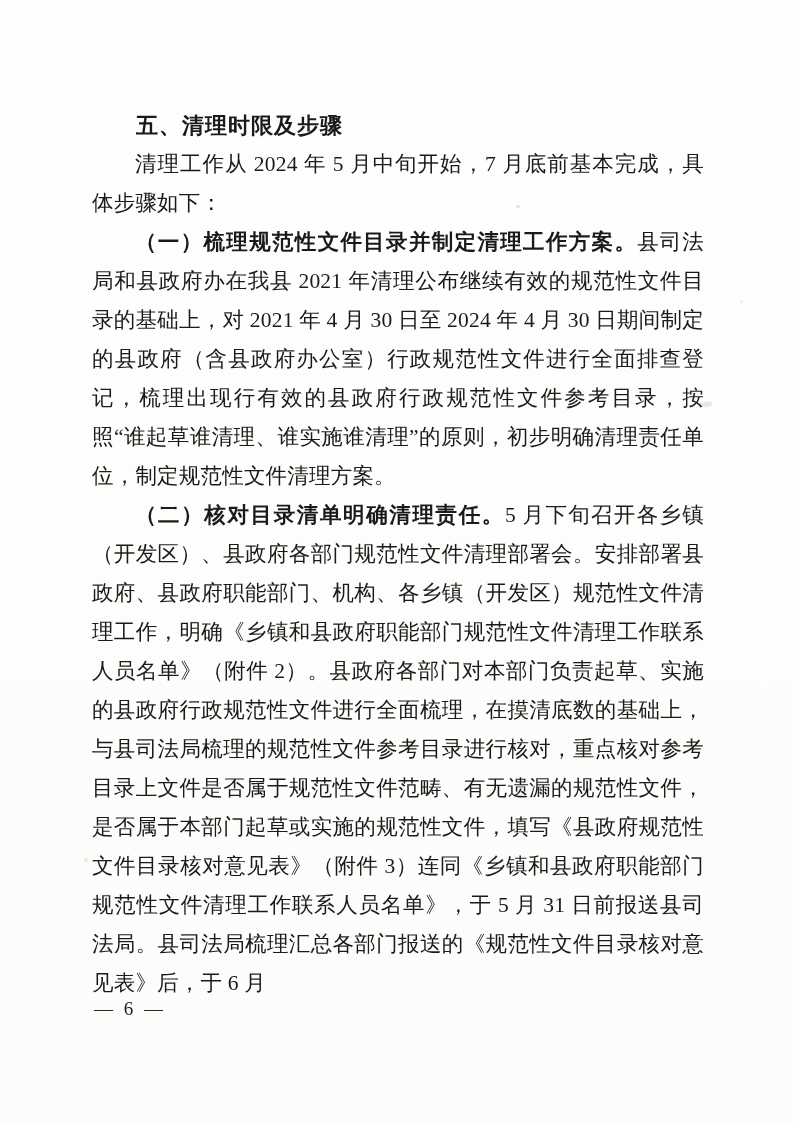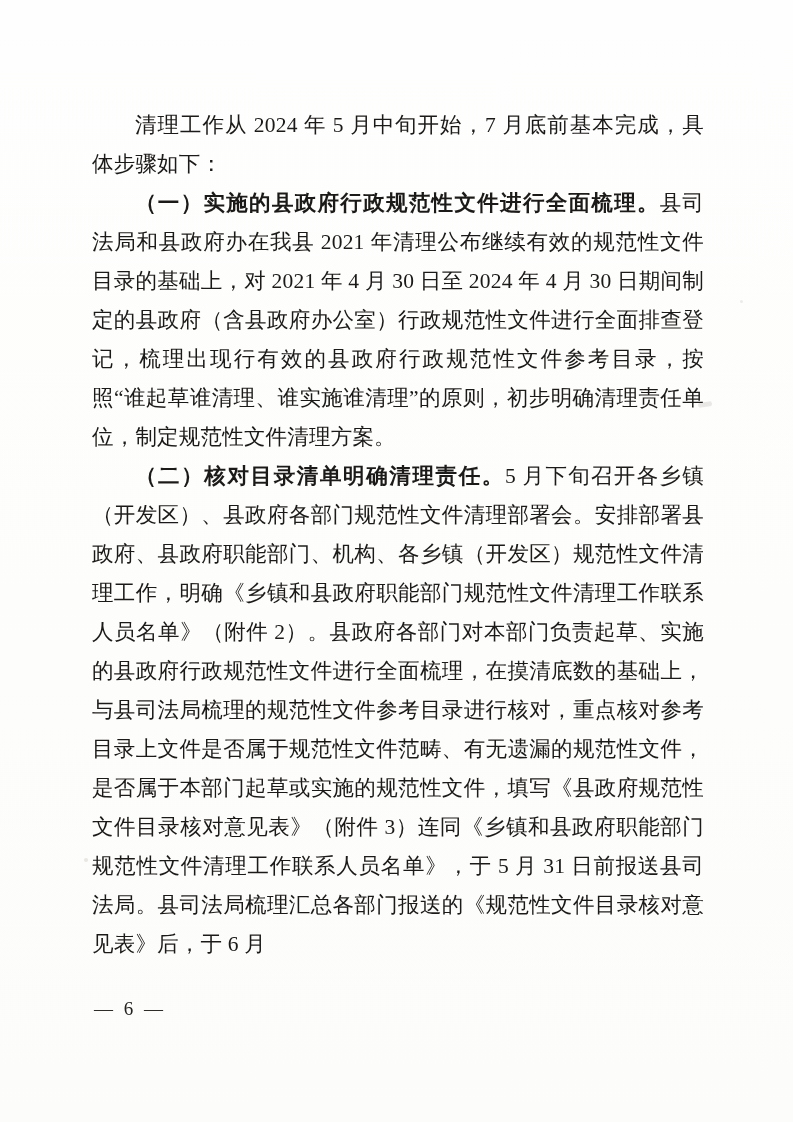--- a/index.html
+++ b/index.html
@@ -69,24 +69,25 @@
 
 <div class="page">
 
   <div class="speck speck-1"></div>
   <div class="speck speck-2"></div>
   <div class="speck speck-3"></div>
   <div class="speck speck-4"></div>
 
   <div class="content">
 
+    <h2 class="doc-heading">五、清理时限及步骤</h2>
 
     <p class="para"><span>清理工作从 2024 年 5 月中旬开始，7 月底前基本完成，具体步骤如下：</span></p>
 
-    <p class="para"><span class="sec-title">（一）实施的县政府行政规范性文件进行全面梳理。</span><span>县司法局和县政府办在我县 2021 年清理公布继续有效的规范性文件目录的基础上，对 2021 年 4 月 30 日至 2024 年 4 月 30 日期间制定的县政府（含县政府办公室）行政规范性文件进行全面排查登记，梳理出现行有效的县政府行政规范性文件参考目录，按照“谁起草谁清理、谁实施谁清理”的原则，初步明确清理责任单位，制定规范性文件清理方案。</span></p>
+    <p class="para"><span class="sec-title">（一）梳理规范性文件目录并制定清理工作方案。</span><span>县司法局和县政府办在我县 2021 年清理公布继续有效的规范性文件目录的基础上，对 2021 年 4 月 30 日至 2024 年 4 月 30 日期间制定的县政府（含县政府办公室）行政规范性文件进行全面排查登记，梳理出现行有效的县政府行政规范性文件参考目录，按照“谁起草谁清理、谁实施谁清理”的原则，初步明确清理责任单位，制定规范性文件清理方案。</span></p>
 
     <p class="para"><span class="sec-title">（二）核对目录清单明确清理责任。</span><span>5 月下旬召开各乡镇（开发区）、县政府各部门规范性文件清理部署会。安排部署县政府、县政府职能部门、机构、各乡镇（开发区）规范性文件清理工作，明确《乡镇和县政府职能部门规范性文件清理工作联系人员名单》（附件 2）。县政府各部门对本部门负责起草、实施的县政府行政规范性文件进行全面梳理，在摸清底数的基础上，与县司法局梳理的规范性文件参考目录进行核对，重点核对参考目录上文件是否属于规范性文件范畴、有无遗漏的规范性文件，是否属于本部门起草或实施的规范性文件，填写《县政府规范性文件目录核对意见表》（附件 3）连同《乡镇和县政府职能部门规范性文件清理工作联系人员名单》，于 5 月 31 日前报送县司法局。县司法局梳理汇总各部门报送的《规范性文件目录核对意见表》后，于 6 月</span></p>
 
   </div>
 
   <div class="page-number">— 6 —</div>
 
 </div>
 
 </body></html>

